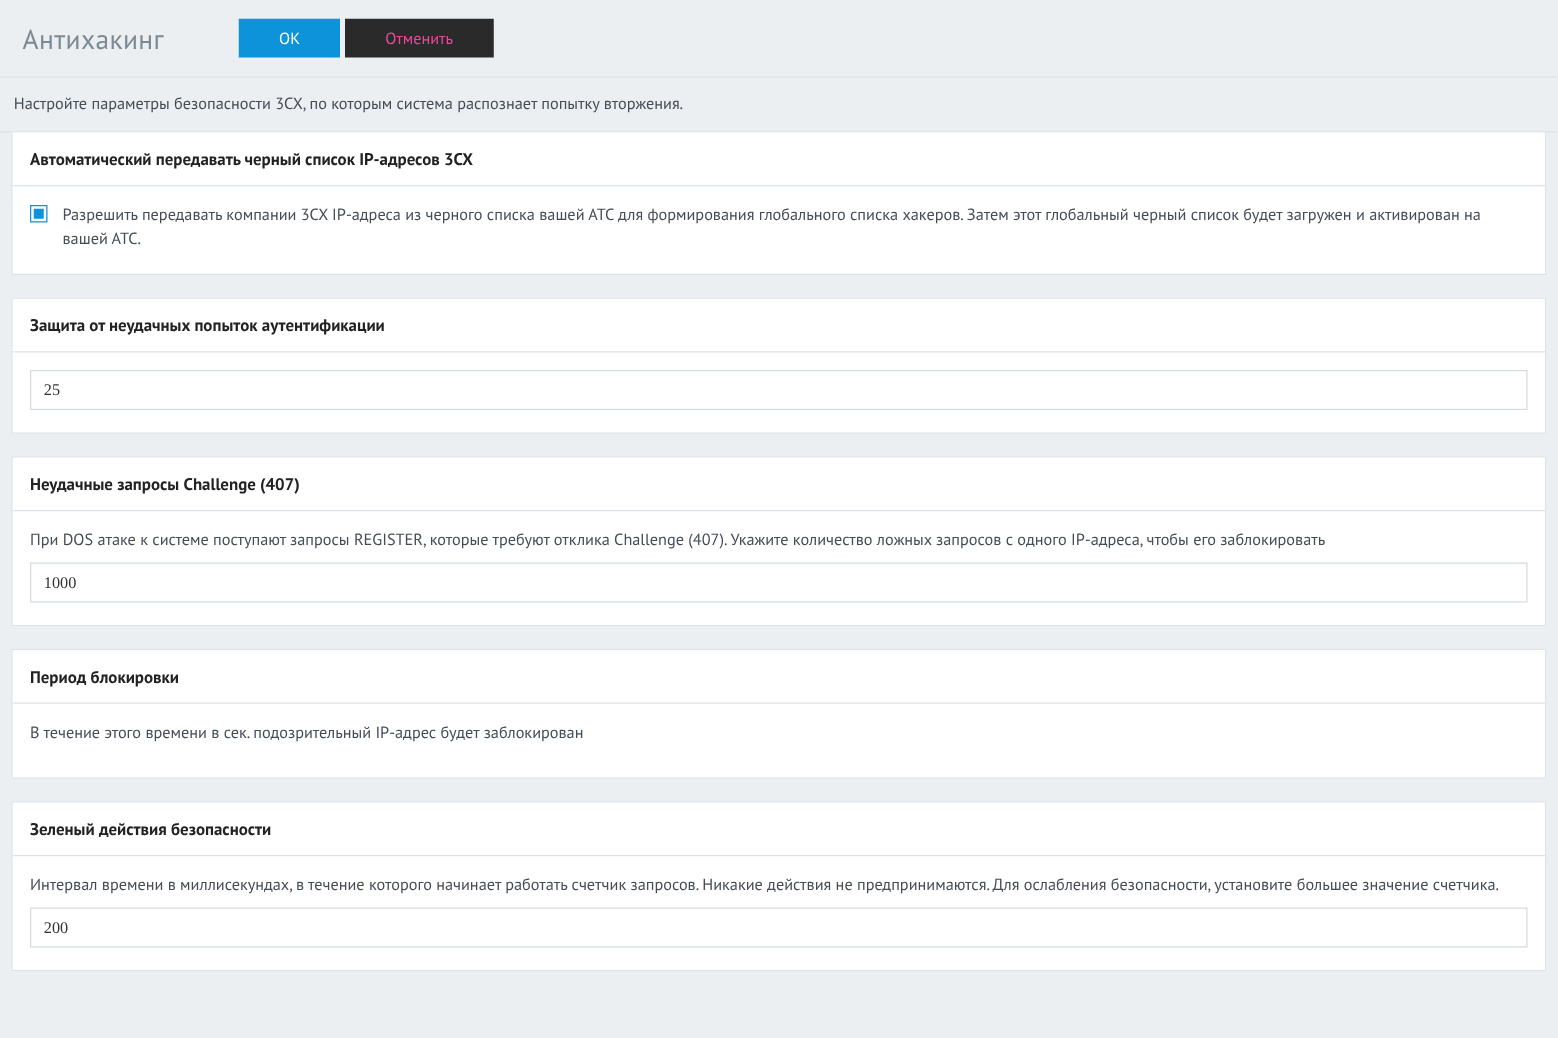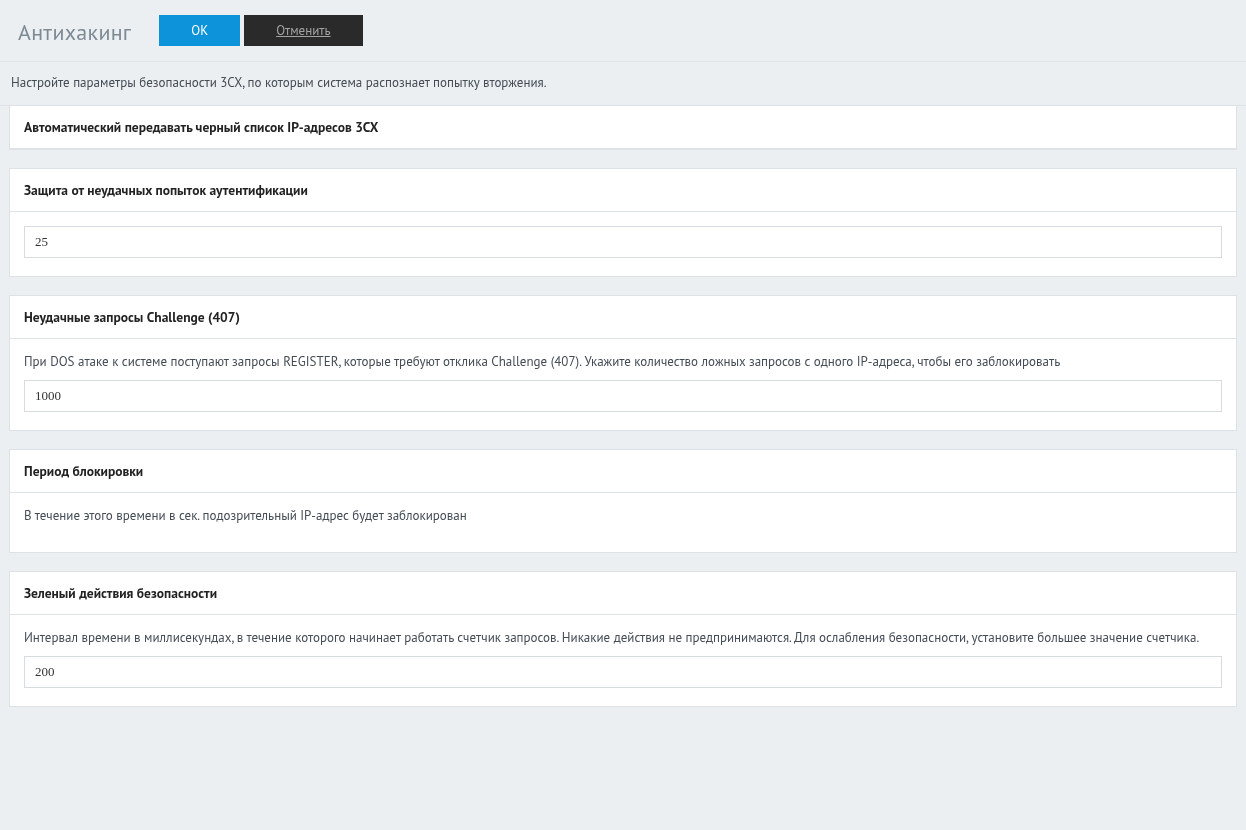--- a/index.html
+++ b/index.html
@@ -33,25 +33,25 @@
   border: none;
   padding: 7px 32px;
   font-size: 13px;
   cursor: pointer;
   font-family: inherit;
 }
 .btn-primary {
   background: #0ea5e9;
   background: #0d93d9;
   color: #fff;
+  margin-left: 32px;
 }
 .btn-dark {
   background: #2a2a2a;
-  color: #a3a3a3;
-  text-decoration: underline;
+  color: #ec4899;
 }
 .subheader {
   padding: 12px 11px 14px 11px;
   font-size: 13px;
   color: #444c55;
   border-top: 1px solid #dde2e6;
   border-bottom: 1px solid #dde2e6;
   background: #eceff1;
 }
 .cards {
@@ -126,20 +126,26 @@
     <button class="btn btn-dark">Отменить</button>
   </div>
 </div>
 
 <div class="subheader">Настройте параметры безопасности 3CX, по которым система распознает попытку вторжения.</div>
 
 <div class="cards">
 
   <div class="card">
     <div class="card-header">Автоматический передавать черный список IP-адресов 3CX</div>
+    <div class="card-body">
+      <div class="checkbox-row">
+        <div class="custom-checkbox checked"></div>
+        <div class="checkbox-label">Разрешить передавать компании 3CX IP-адреса из черного списка вашей АТС для формирования глобального списка хакеров. Затем этот глобальный черный список будет загружен и активирован на вашей АТС.</div>
+      </div>
+    </div>
   </div>
 
   <div class="card">
     <div class="card-header">Защита от неудачных попыток аутентификации</div>
     <div class="card-body">
       <input type="text" class="text-input" value="25" style="">
     </div>
   </div>
 
   <div class="card">

